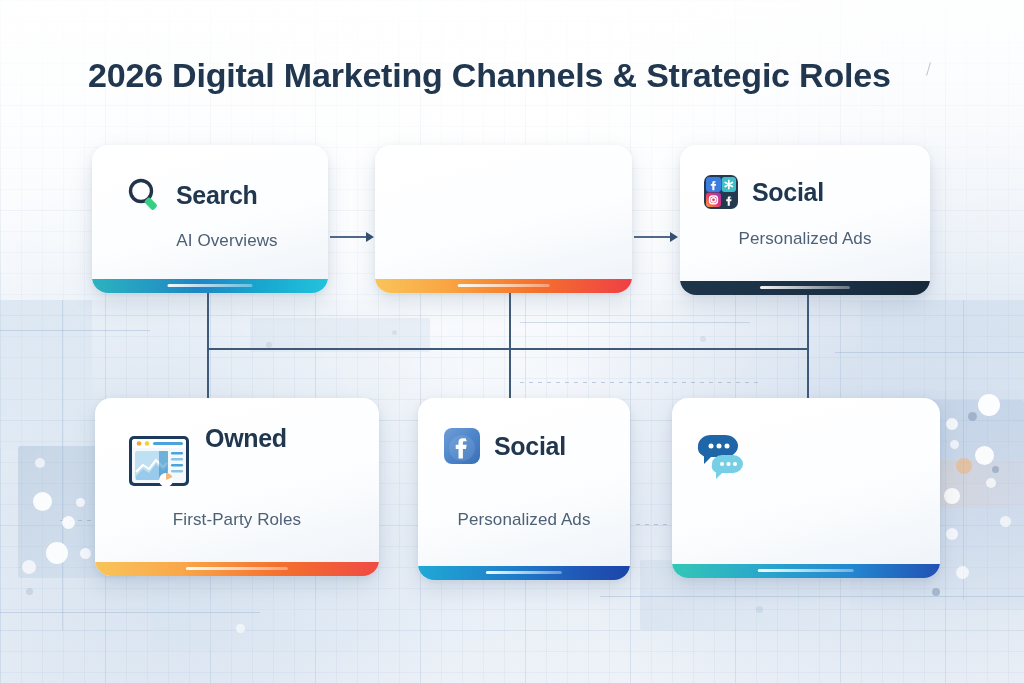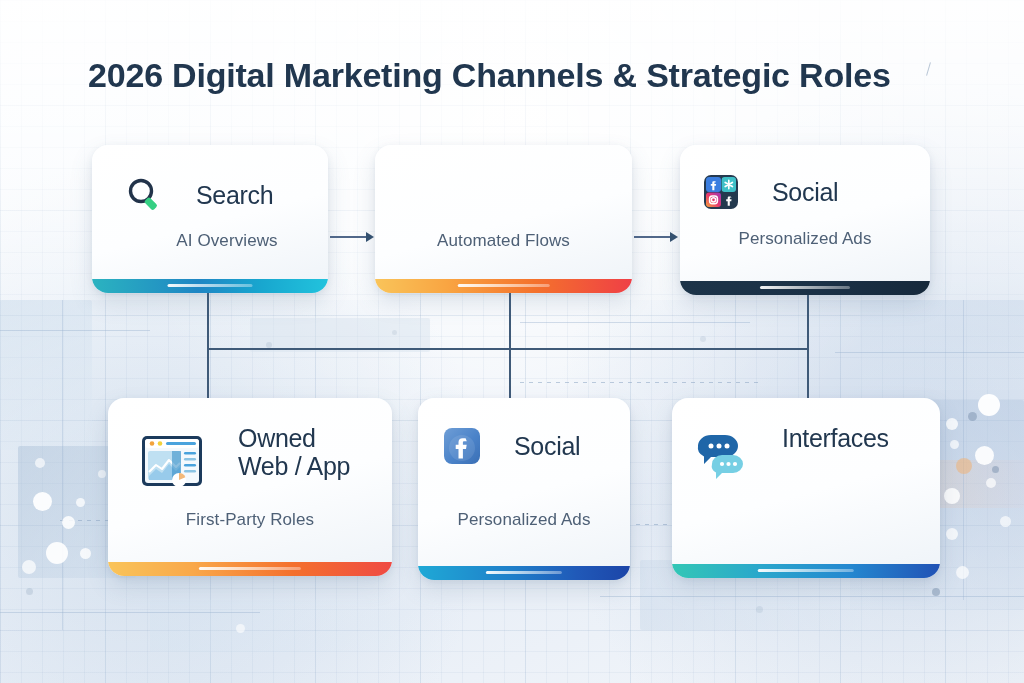--- a/index.html
+++ b/index.html
@@ -100,22 +100,22 @@
     border-radius: 16px;
     box-shadow: 0 10px 22px rgba(84,110,142,0.17), 0 2px 6px rgba(84,110,142,0.10);
     overflow: hidden;
     display: flex; flex-direction: column;
   }
   .card-body { flex: 1; position: relative; }
   .card-head {
     position: absolute; display: flex; align-items: center; gap: 12px;
   }
   .card-title {
-    font-size: 25px; font-weight: 400; color: #21374f;
-    line-height: 1.12; letter-spacing: -0.3px; margin-left: 20px;
+    font-size: 25px; font-weight: 700; color: #21374f;
+    line-height: 1.12; letter-spacing: -0.3px;
   }
   .card-sub {
     position: absolute; width: 100%; text-align: center;
     font-size: 17px; color: #4e6076; letter-spacing: 0.1px;
   }
   .card-bar { height: 14px; position: relative; }
   .card-bar::after {
     content: ""; position: absolute; left: 50%; transform: translateX(-50%);
     top: 5px; width: 36%; height: 3px; border-radius: 2px;
     background: linear-gradient(90deg, rgba(255,255,255,0.95), rgba(255,255,255,0.35));
@@ -216,21 +216,20 @@
       </span>
       <span class="card-title">Search</span>
     </div>
     <div class="card-sub" style="top:86px;padding-left:34px;">AI Overviews</div>
   </div>
   <div class="card-bar" style="background: linear-gradient(90deg,#2bb3c0 0%,#1f86c4 45%,#18a7cf 72%,#22c3dd 100%);"></div>
 </div>
 
 <div class="card" style="left:375px; top:145px; width:257px; height:148px;">
   <div class="card-body">
-    <div class="card-sub" style="top:86px;">Automated Flows</div>
   </div>
   <div class="card-bar" style="background: linear-gradient(90deg,#f9c45a 0%,#f9a542 28%,#f4722c 62%,#ef3f46 100%);"></div>
 </div>
 
 <div class="card" style="left:680px; top:145px; width:250px; height:150px;">
   <div class="card-body">
     <div class="card-head" style="left:22px; top:28px;">
       <span>
         <svg class="ico" width="38" height="38" viewBox="0 0 38 38">
           <defs>
@@ -252,21 +251,21 @@
           <path d="M28.6 23.6h-1.6c-.8 0-1.3.5-1.3 1.3v1.4h-1.5v1.9h1.5v4.5h2.1v-4.5h1.5l.25-1.9h-1.75v-1.1c0-.4.12-.6.6-.6h1.2z" fill="#ffffff"></path>
         </svg>
       </span>
       <span class="card-title">Social</span>
     </div>
     <div class="card-sub" style="top:84px;">Personalized Ads</div>
   </div>
   <div class="card-bar" style="background: linear-gradient(90deg,#1d3449 0%,#1b3146 55%,#16293b 100%);"></div>
 </div>
 
-<div class="card" style="left:108px; top:398px; width:284px; height:178px;">
+<div class="card" style="left:95px; top:398px; width:284px; height:178px;">
   <div class="card-body">
     <div class="card-head" style="left:30px; top:26px; align-items:flex-start;">
       <span style="margin-top:6px;">
         <svg class="ico" width="68" height="62" viewBox="0 0 68 62">
           <rect x="4" y="6" width="60" height="50" rx="5" fill="#1b3a5c"></rect>
           <rect x="7" y="9" width="54" height="44" rx="3" fill="#f4f9fd"></rect>
           <rect x="7" y="9" width="54" height="9" rx="3" fill="#ffffff"></rect>
           <circle cx="14" cy="13.5" r="2.3" fill="#f2a33c"></circle>
           <circle cx="22" cy="13.5" r="2.3" fill="#f2d23c"></circle>
           <rect x="28" y="12" width="30" height="3" rx="1.5" fill="#4aa3dd"></rect>
@@ -277,21 +276,20 @@
           <rect x="46" y="22" width="12" height="2.6" rx="1.3" fill="#4aa3dd"></rect>
           <rect x="46" y="28" width="12" height="2.6" rx="1.3" fill="#8bc4e4"></rect>
           <rect x="46" y="34" width="12" height="2.6" rx="1.3" fill="#4aa3dd"></rect>
           <rect x="46" y="40" width="12" height="2.6" rx="1.3" fill="#8bc4e4"></rect>
           <circle cx="41" cy="50" r="7" fill="#ffffff"></circle>
           <path d="M41 43 a7 7 0 0 1 6.4 4.2 L41 50 Z" fill="#f3b97a"></path>
         </svg>
       </span>
       <span class="card-title">
         <span style="display:block">Owned</span>
-        <span style="display:block">Web / App</span>
       </span>
     </div>
     <div class="card-sub" style="top:112px;">First-Party Roles</div>
   </div>
   <div class="card-bar" style="background: linear-gradient(90deg,#f9c45a 0%,#f9a84a 30%,#f4702d 65%,#ef4a44 100%);"></div>
 </div>
 
 <div class="card" style="left:418px; top:398px; width:212px; height:182px;">
   <div class="card-body">
     <div class="card-head" style="left:24px; top:28px;">
@@ -325,18 +323,17 @@
           <circle cx="19" cy="18" r="2.5" fill="#ffffff"></circle>
           <circle cx="27" cy="18" r="2.5" fill="#ffffff"></circle>
           <circle cx="35" cy="18" r="2.5" fill="#ffffff"></circle>
           <path d="M20 36 a10 9 0 0 1 10 -9 h11 a10 9 0 0 1 10 9 a10 9 0 0 1 -10 9 h-11 l-6 6 v-6.4 A9 8 0 0 1 20 36 Z" fill="#76cfe4"></path>
           <circle cx="30" cy="36" r="2.1" fill="#ffffff"></circle>
           <circle cx="36.5" cy="36" r="2.1" fill="#ffffff"></circle>
           <circle cx="43" cy="36" r="2.1" fill="#ffffff"></circle>
         </svg>
       </span>
       <span class="card-title">
-        <span style="display:block">Interfaces</span>
       </span>
     </div>
   </div>
   <div class="card-bar" style="background: linear-gradient(90deg,#33c7b6 0%,#2aa6cc 34%,#2488d0 66%,#2152b5 100%);"></div>
 </div>
 
 </body></html>

